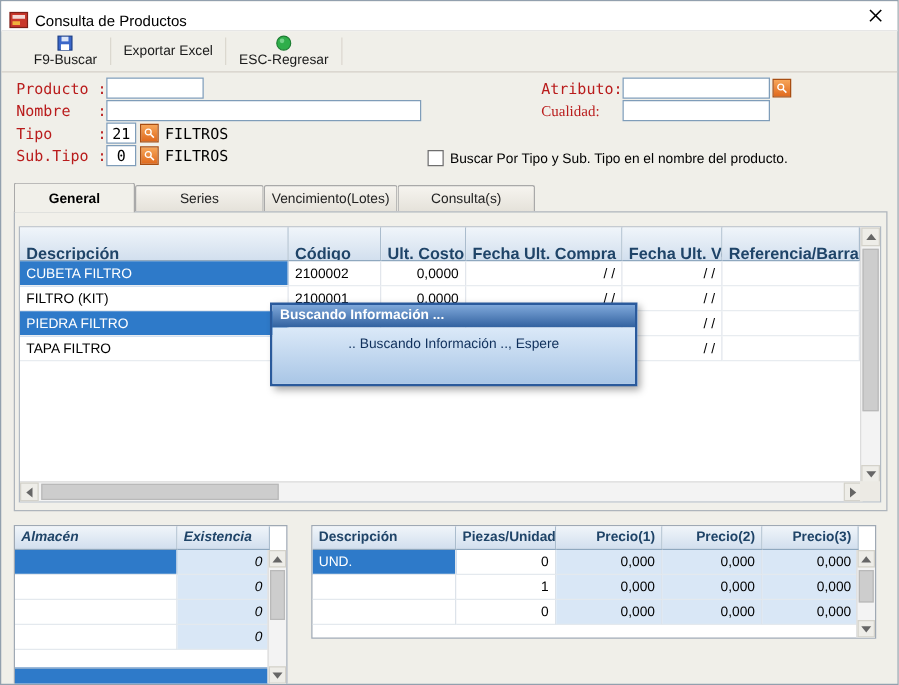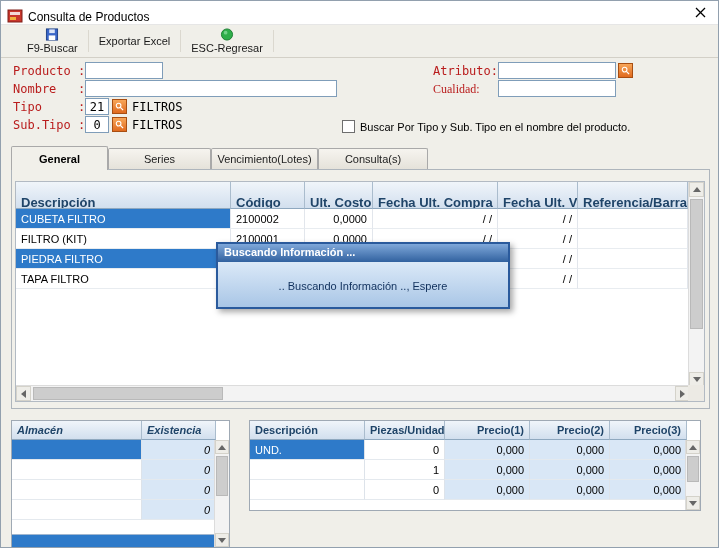--- a/index.html
+++ b/index.html
@@ -52,21 +52,21 @@
   .sb-btn { position:absolute; width:15px; height:15px; background:#eeede8; border:1px solid #d4d2ca; display:flex; align-items:center; justify-content:center; cursor:pointer; }
   .sb-thumb { position:absolute; background:#cdcdcd; border:1px solid #b9b9b9; cursor:pointer; }
   .arr-up { width:0; height:0; border-left:4px solid transparent; border-right:4px solid transparent; border-bottom:5px solid #666; }
   .arr-dn { width:0; height:0; border-left:4px solid transparent; border-right:4px solid transparent; border-top:5px solid #666; }
   .arr-lf { width:0; height:0; border-top:4px solid transparent; border-bottom:4px solid transparent; border-right:5px solid #666; }
   .arr-rt { width:0; height:0; border-top:4px solid transparent; border-bottom:4px solid transparent; border-left:5px solid #666; }
 
   
   .modal { position:absolute; left:215px; top:241px; width:294px; height:67px; border:2px solid #2a5a9c; box-shadow:3px 3px 6px rgba(0,0,0,0.35); display:flex; flex-direction:column; z-index:10; }
   .modal-h { height:18px; background:linear-gradient(180deg,#7fa8da,#31619f); color:#fff; font-size:11px; font-weight:bold; padding:2px 6px; }
-  .modal-b { flex:1; background:linear-gradient(180deg,#dbe9f8,#a9c6e6); font-size:11px; color:#10305c; text-align:center; padding-top:18px; }
+  .modal-b { flex:1; background:linear-gradient(180deg,#dbe9f8,#a9c6e6); font-size:11px; color:#10305c; text-align:center; padding-top:7px; }
 
   
   .btable { position:absolute; background:#fff; border:1px solid #9fa9b4; overflow:hidden; }
   .bt-alm { left:10px; top:419px; width:219px; height:128px;font-style:italic; }
   .bt-pre { left:248px; top:419px; width:452px; height:91px; }
   .b-hcell { height:19px; font-size:11px; font-weight:bold; color:#1f4468; background:linear-gradient(180deg,#f0f5fa,#d2dfee); border-right:1px solid #aabccd; border-bottom:1px solid #8fa8bf; padding:3px 5px; overflow:hidden; white-space:nowrap; cursor:pointer; }
   .b-hcell.num { text-align:right; }
   .b-cell { font-size:11px; padding:4px 5px 0 5px; border-right:1px solid #dde3ea; border-bottom:1px solid #e4e9ee; overflow:hidden; white-space:nowrap; }
   .b-cell.shade { background:#d9e7f6; text-align:right; }
   .b-cell.num { text-align:right; }

